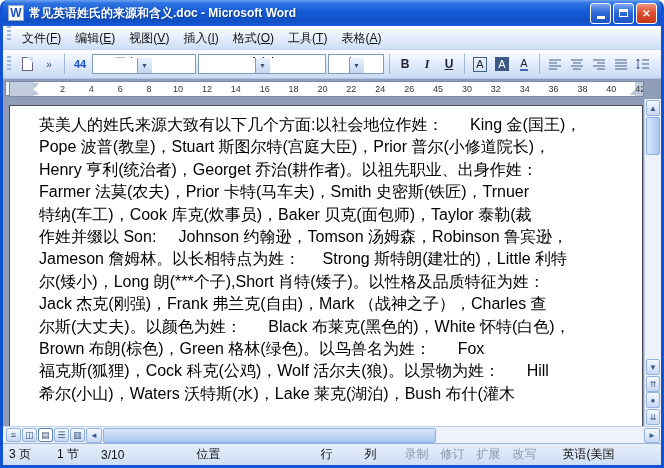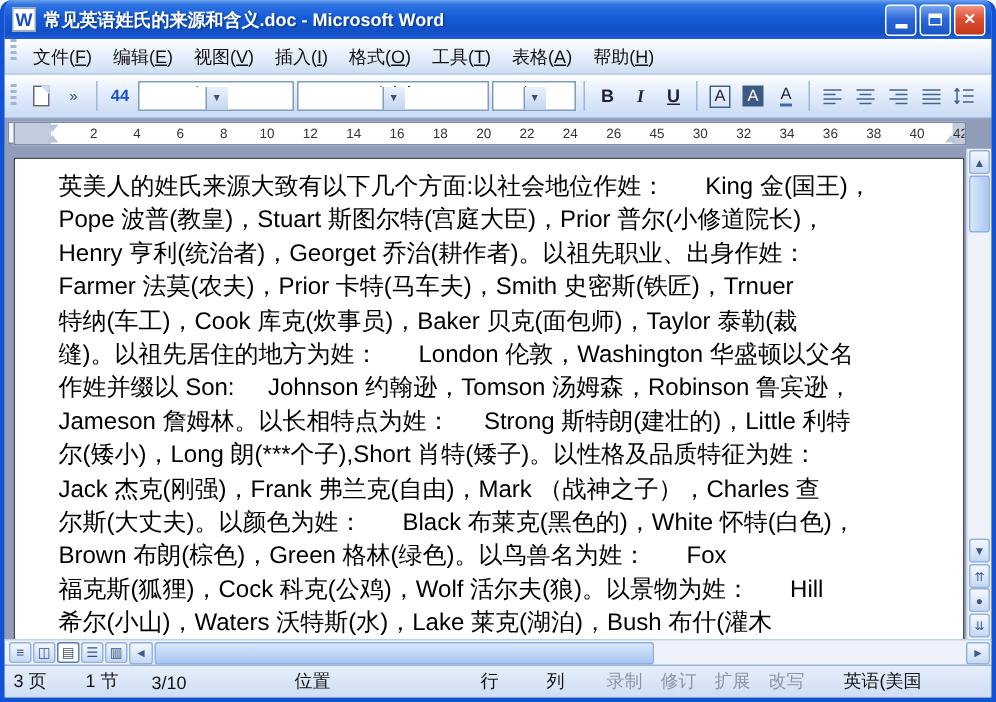--- a/index.html
+++ b/index.html
@@ -227,21 +227,20 @@
   <div class="menubar">
     <span class="grip"></span>
     <div class="menu-items">
         <span class="menu-item">文件(<u>F</u>)</span>
         <span class="menu-item">编辑(<u>E</u>)</span>
         <span class="menu-item">视图(<u>V</u>)</span>
         <span class="menu-item">插入(<u>I</u>)</span>
         <span class="menu-item">格式(<u>O</u>)</span>
         <span class="menu-item">工具(<u>T</u>)</span>
         <span class="menu-item">表格(<u>A</u>)</span>
-        <span class="menu-item">帮助(<u>H</u>)</span>
       </div>
   </div>
 
   <div class="toolbar">
     <span class="grip"></span>
     <span class="tbtn newdoc">
         <span class="newdoc-page"></span>
       </span>
     <span class="tbtn chev">
         <span>»</span>
@@ -368,21 +367,20 @@
   </div>
 
   <div class="docarea">
     <div class="page">
       <div>
           <div class="doc-line">英美人的姓氏来源大致有以下几个方面:以社会地位作姓：      King 金(国王)，</div>
           <div class="doc-line">Pope 波普(教皇)，Stuart 斯图尔特(宫庭大臣)，Prior 普尔(小修道院长)，</div>
           <div class="doc-line">Henry 亨利(统治者)，Georget 乔治(耕作者)。以祖先职业、出身作姓：</div>
           <div class="doc-line">Farmer 法莫(农夫)，Prior 卡特(马车夫)，Smith 史密斯(铁匠)，Trnuer</div>
           <div class="doc-line">特纳(车工)，Cook 库克(炊事员)，Baker 贝克(面包师)，Taylor 泰勒(裁</div>
-          <div class="doc-line">缝)。以祖先居住的地方为姓：      London 伦敦，Washington 华盛顿以父名</div>
           <div class="doc-line">作姓并缀以 Son:     Johnson 约翰逊，Tomson 汤姆森，Robinson 鲁宾逊，</div>
           <div class="doc-line">Jameson 詹姆林。以长相特点为姓：     Strong 斯特朗(建壮的)，Little 利特</div>
           <div class="doc-line">尔(矮小)，Long 朗(***个子),Short 肖特(矮子)。以性格及品质特征为姓：</div>
           <div class="doc-line">Jack 杰克(刚强)，Frank 弗兰克(自由)，Mark （战神之子），Charles 查</div>
           <div class="doc-line">尔斯(大丈夫)。以颜色为姓：      Black 布莱克(黑色的)，White 怀特(白色)，</div>
           <div class="doc-line">Brown 布朗(棕色)，Green 格林(绿色)。以鸟兽名为姓：      Fox</div>
           <div class="doc-line">福克斯(狐狸)，Cock 科克(公鸡)，Wolf 活尔夫(狼)。以景物为姓：      Hill</div>
           <div class="doc-line">希尔(小山)，Waters 沃特斯(水)，Lake 莱克(湖泊)，Bush 布什(灌木</div>
         </div>
     </div>

